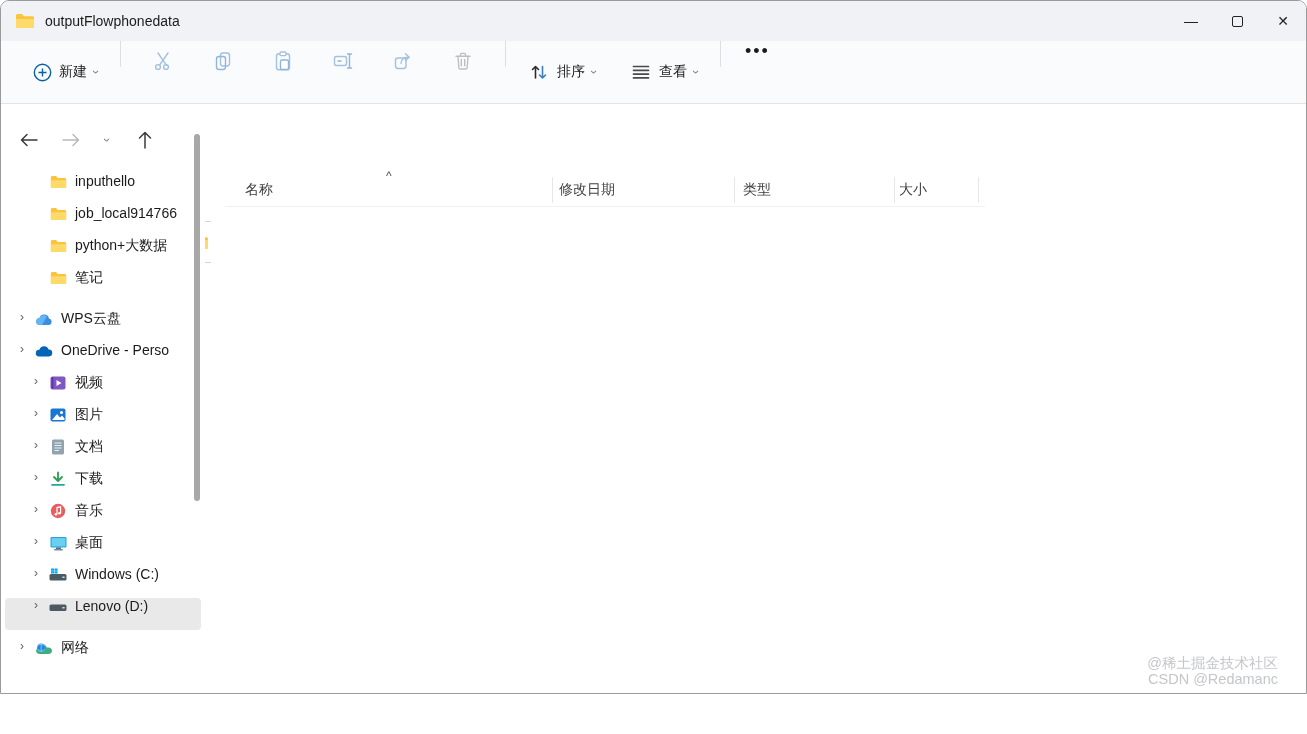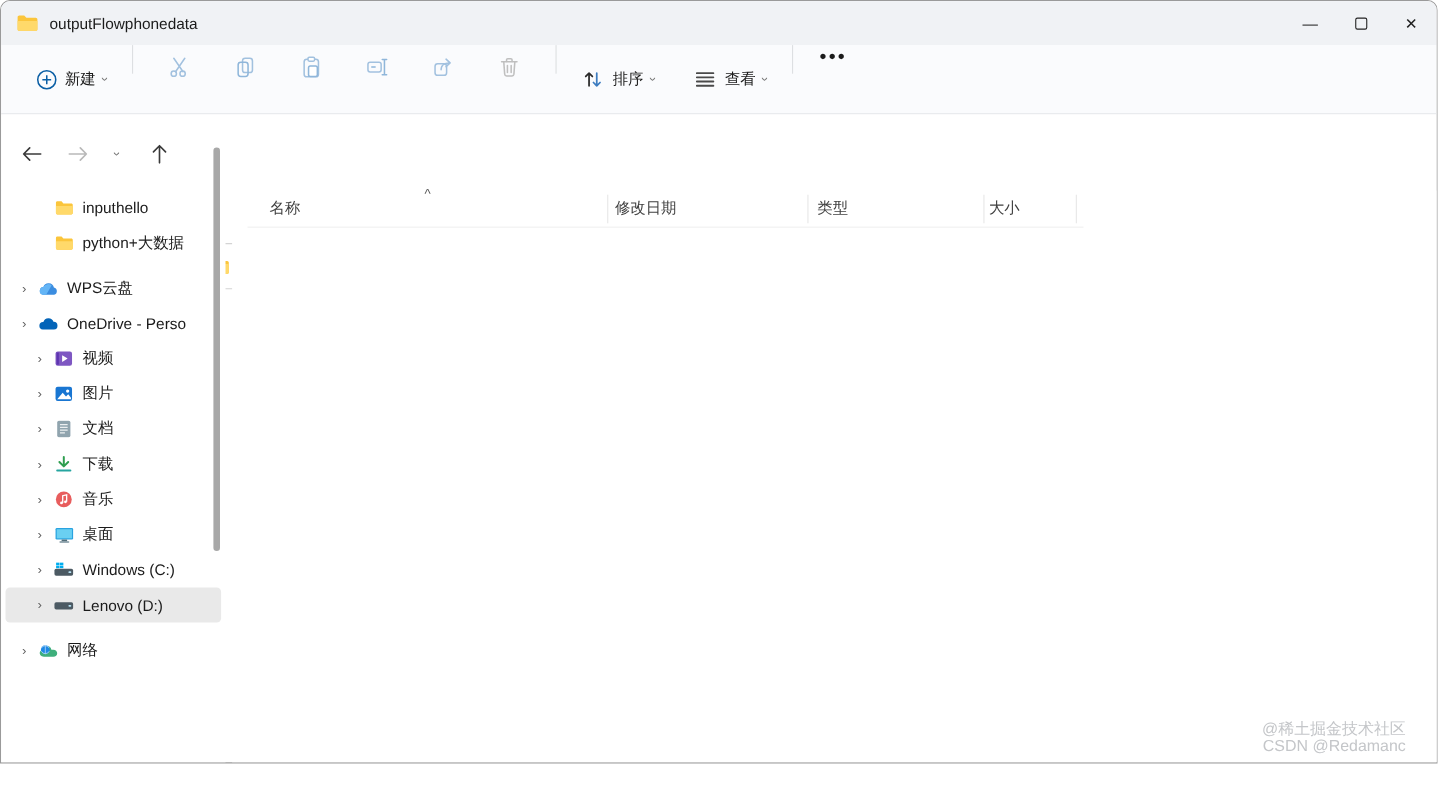--- a/index.html
+++ b/index.html
@@ -56,21 +56,21 @@
   }
   .searchbox input {
     border:none; outline:none; flex:1; font-size:14px;
     font-family:"Liberation Sans","DejaVu Sans",sans-serif; color:#333; background:transparent;
   }
   .searchbox input::placeholder { color:#8a8a8a; }
 
   
   .sidebar { position:absolute; left:0; top:172px; width:204px; height:534px; background:#fff; overflow:hidden; }
   .side-item {
-    height:32px; display:flex; align-items:center; border-radius:4px;
+    height:32px; display:flex; border-radius:4px;
     margin:0 4px; padding-left:10px; white-space:nowrap; overflow:hidden;
   }
   .side-item.gap { margin-top:9px; }
   .side-item.selected { background:#e9e9e9; }
   .side-item .sv { display:inline-block; width:14px; text-align:center; color:#5f5f5f; font-size:12px; flex:0 0 14px; }
   .side-item .sv.none { visibility:hidden; }
   .side-item .sv.down { transform:rotate(90deg); }
   .side-item .icon16 { width:18px; height:18px; margin:0 8px 0 6px; flex:0 0 18px; display:flex; align-items:center; justify-content:center; }
   .side-item.lvl2 { padding-left:24px; }
   .side-item .lbl { font-size:14px; }
@@ -250,21 +250,41 @@
       <span class="lbl">inputhello</span>
     </div>
     <div class="side-item lvl2">
       <span class="sv none">›</span>
       <span class="icon16">
           <svg width="17" height="14" viewBox="0 0 20 16">
             <path d="M1 2.5C1 1.7 1.7 1 2.5 1H7l2 2.2H17.5C18.3 3.2 19 3.9 19 4.7V13.5C19 14.3 18.3 15 17.5 15H2.5C1.7 15 1 14.3 1 13.5Z" fill="#fbc53b"></path>
             <path d="M1 6H19V13.5C19 14.3 18.3 15 17.5 15H2.5C1.7 15 1 14.3 1 13.5Z" fill="#ffd96a"></path>
           </svg>
         </span>
+      <span class="lbl">job_local914766</span>
+    </div>
+    <div class="side-item lvl2">
+      <span class="sv none">›</span>
+      <span class="icon16">
+          <svg width="17" height="14" viewBox="0 0 20 16">
+            <path d="M1 2.5C1 1.7 1.7 1 2.5 1H7l2 2.2H17.5C18.3 3.2 19 3.9 19 4.7V13.5C19 14.3 18.3 15 17.5 15H2.5C1.7 15 1 14.3 1 13.5Z" fill="#fbc53b"></path>
+            <path d="M1 6H19V13.5C19 14.3 18.3 15 17.5 15H2.5C1.7 15 1 14.3 1 13.5Z" fill="#ffd96a"></path>
+          </svg>
+        </span>
       <span class="lbl">python+大数据</span>
+    </div>
+    <div class="side-item lvl2">
+      <span class="sv none">›</span>
+      <span class="icon16">
+          <svg width="17" height="14" viewBox="0 0 20 16">
+            <path d="M1 2.5C1 1.7 1.7 1 2.5 1H7l2 2.2H17.5C18.3 3.2 19 3.9 19 4.7V13.5C19 14.3 18.3 15 17.5 15H2.5C1.7 15 1 14.3 1 13.5Z" fill="#fbc53b"></path>
+            <path d="M1 6H19V13.5C19 14.3 18.3 15 17.5 15H2.5C1.7 15 1 14.3 1 13.5Z" fill="#ffd96a"></path>
+          </svg>
+        </span>
+      <span class="lbl">笔记</span>
     </div>
 
     <div class="side-item gap">
       <span class="sv">›</span>
       <span class="icon16">
           <svg width="18" height="13" viewBox="0 0 18 13">
             <path d="M4 12 a3.6 3.6 0 0 1 .4-7.1 A5 5 0 0 1 14 5.4 a3.4 3.4 0 0 1 .2 6.6 Z" fill="#3b8de0"></path>
             <path d="M4 12 a3.6 3.6 0 0 1 .4-7.1 A5 5 0 0 1 12 3.4 L7 12 Z" fill="#64b5f6"></path>
           </svg>
         </span>

